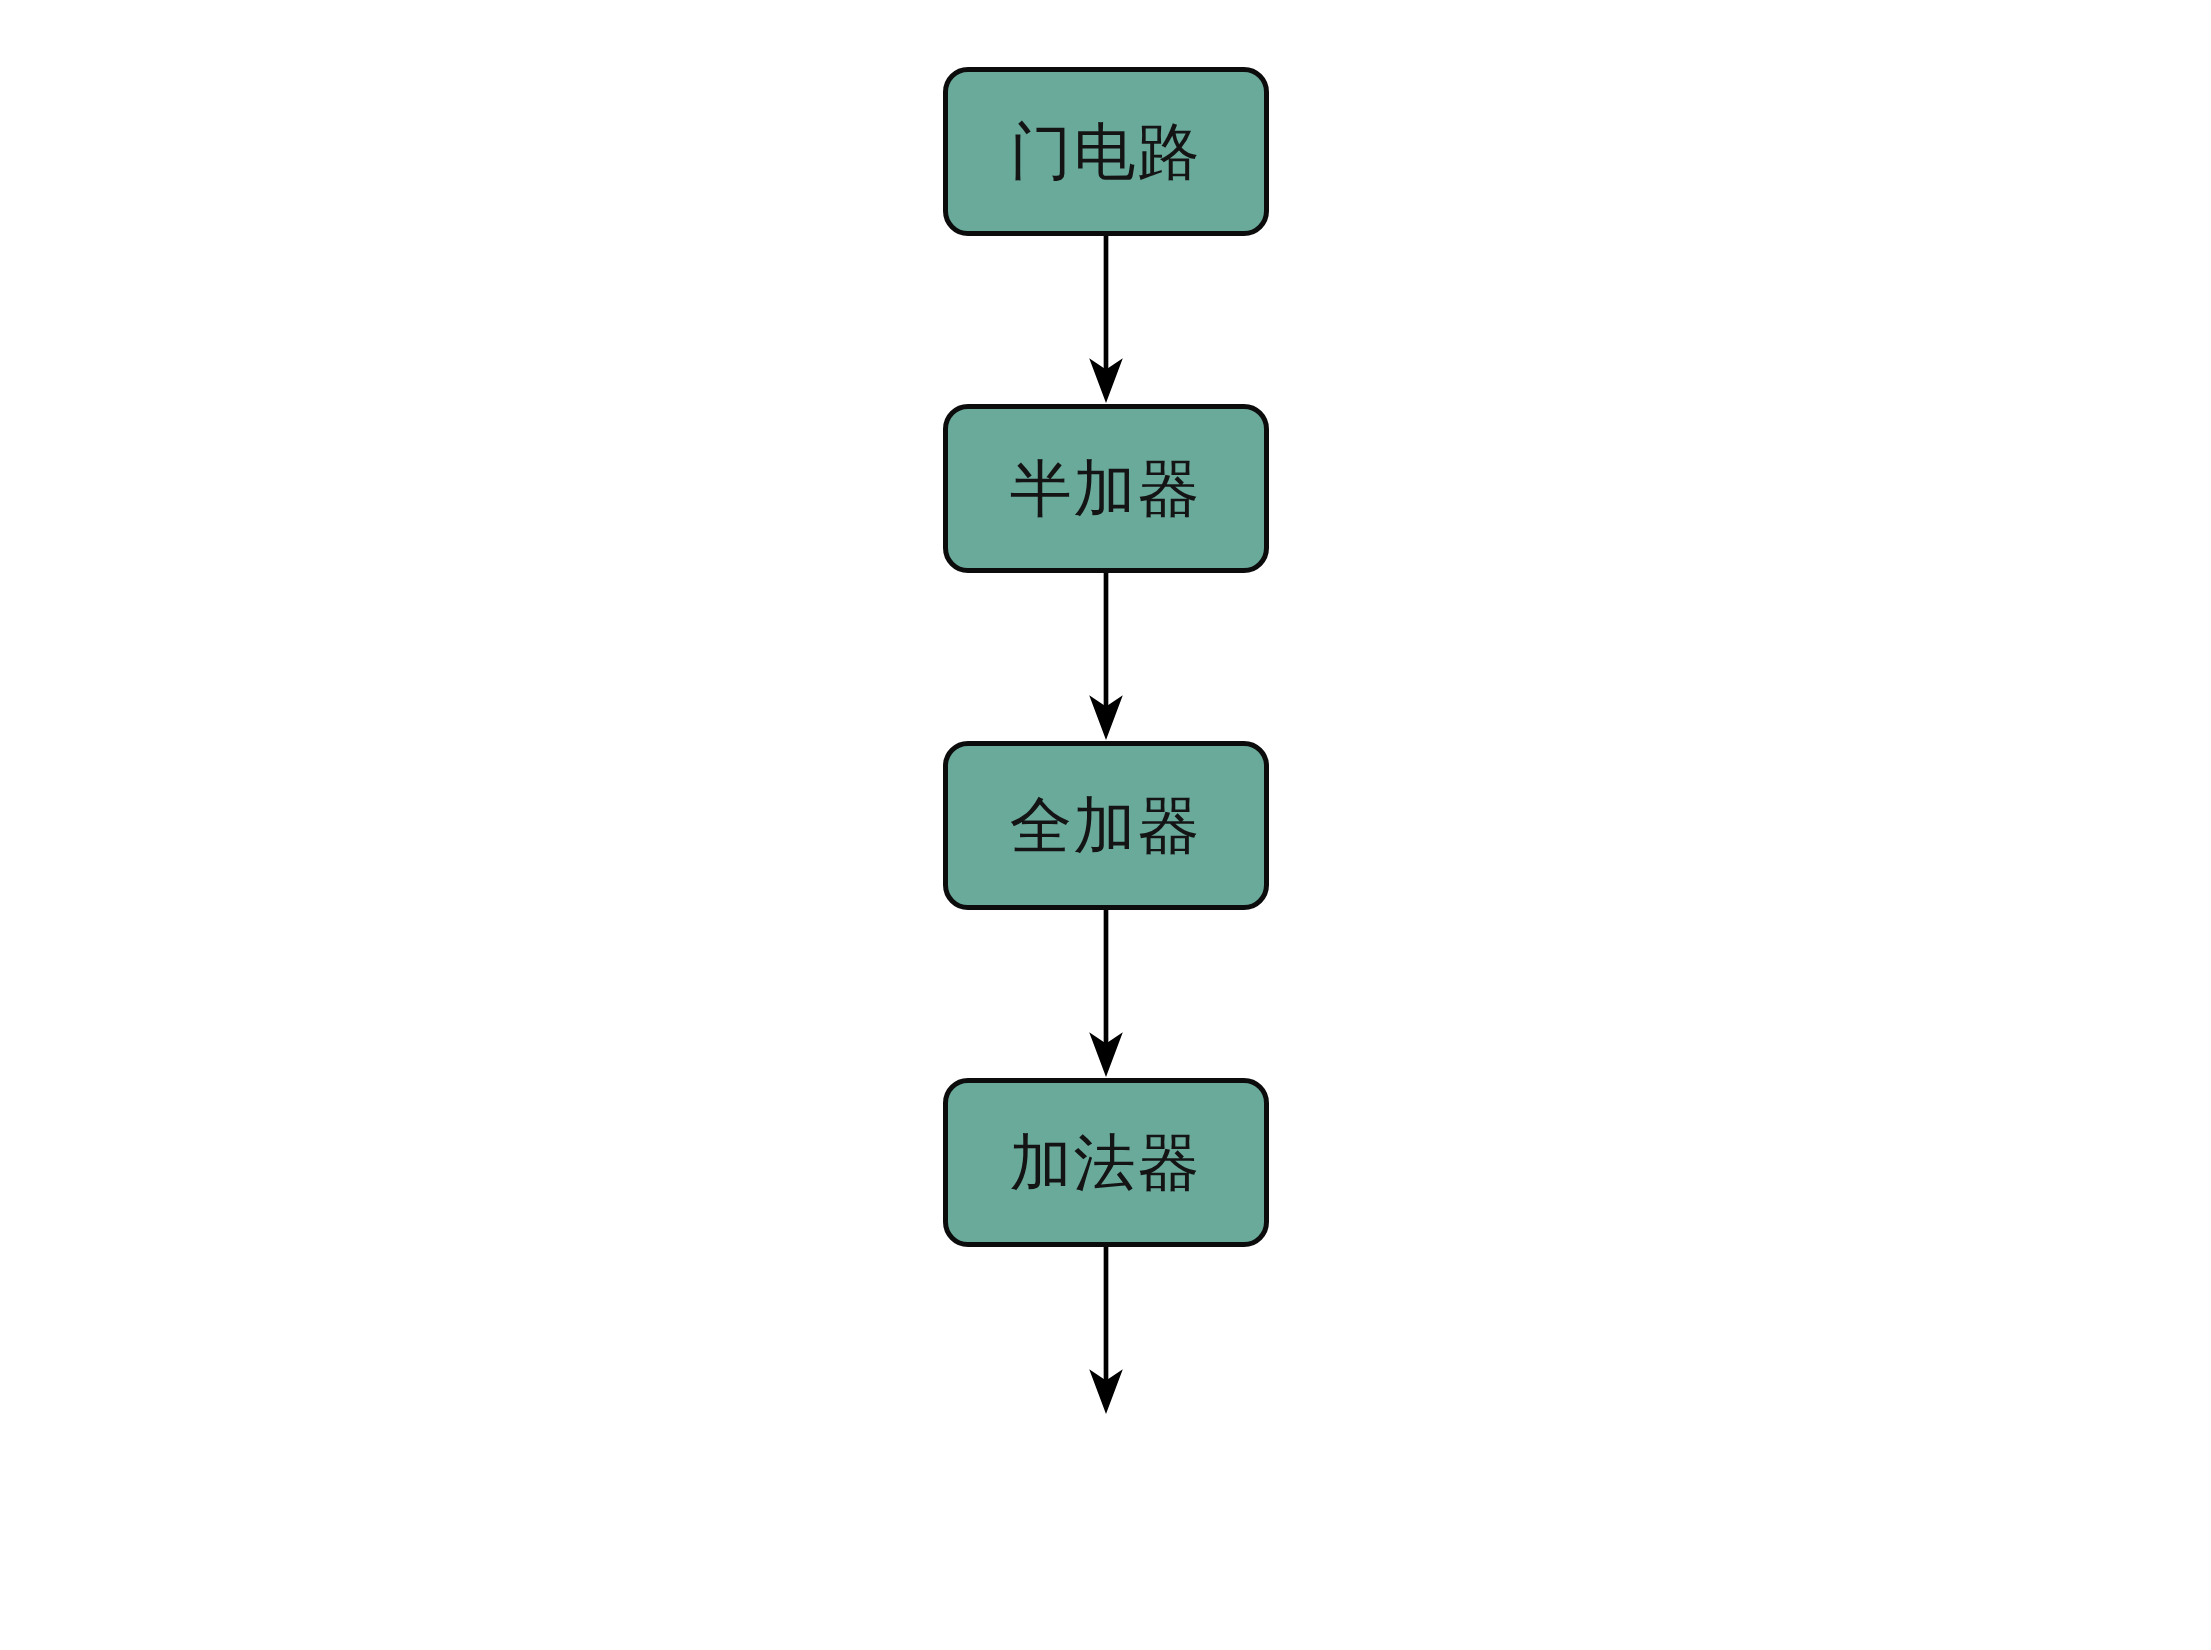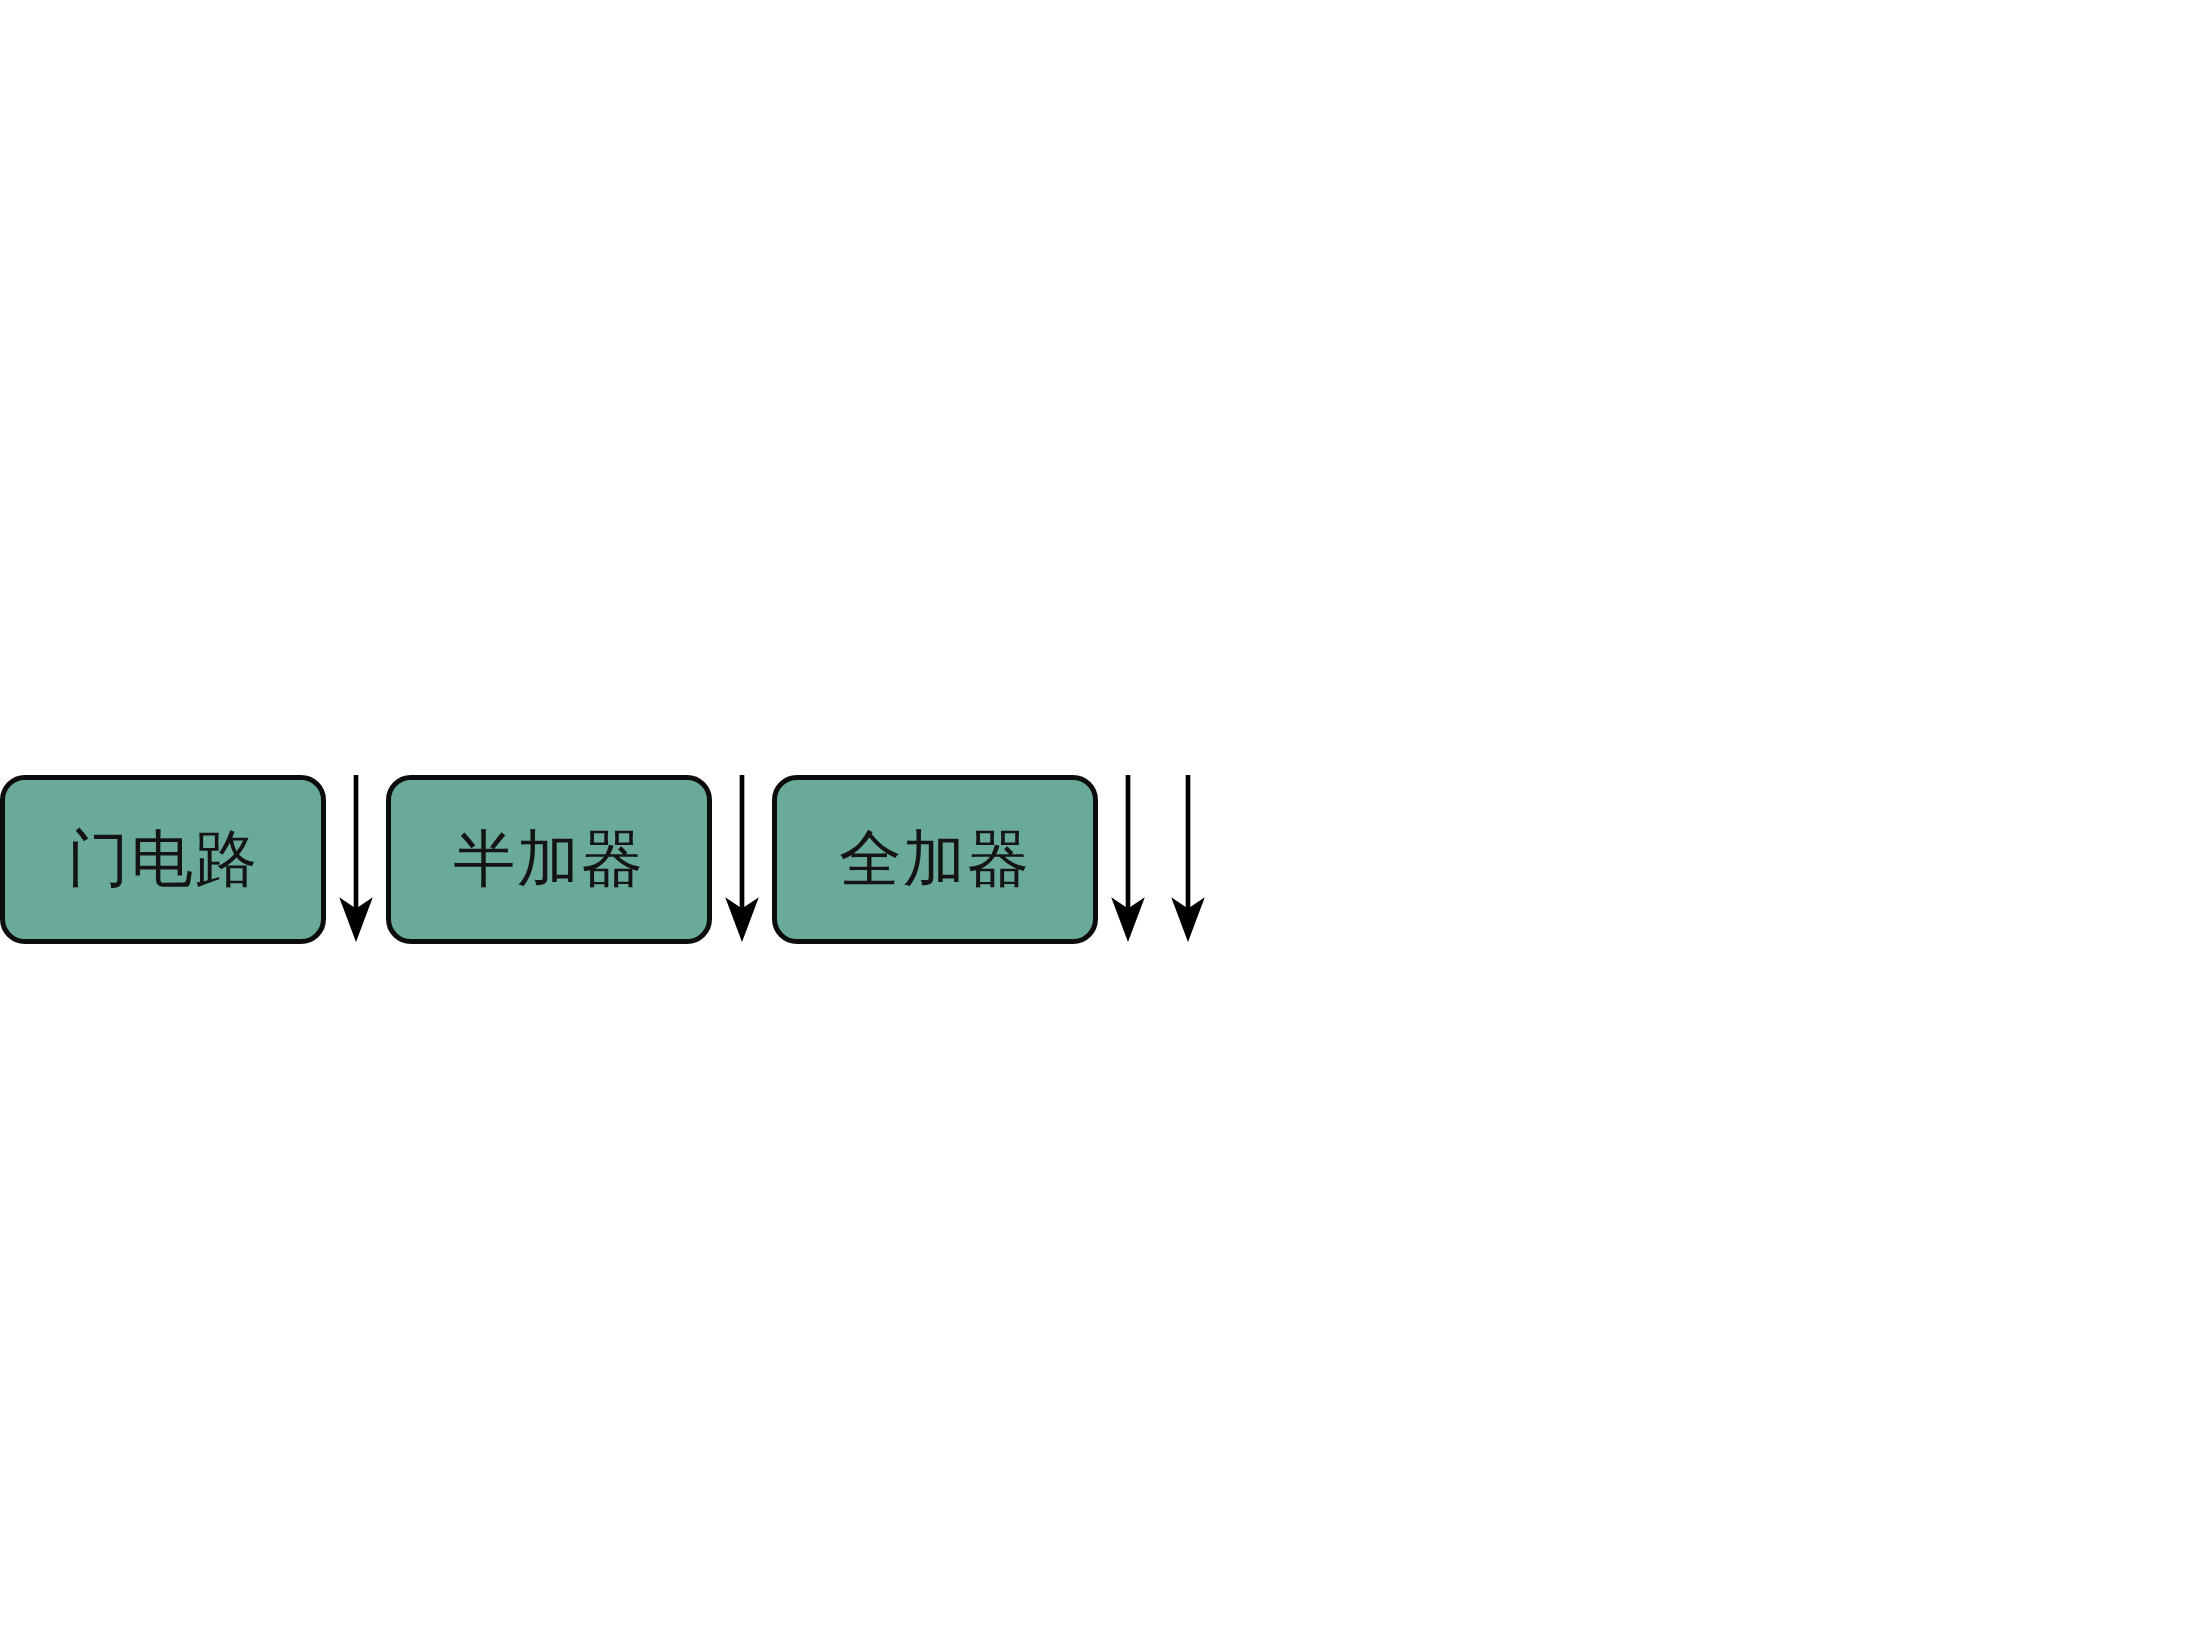--- a/index.html
+++ b/index.html
@@ -11,21 +11,21 @@
   }
   *{box-sizing:border-box;margin:0;padding:0;}
   html,body{
     width:2211px;height:1651px;
     background:var(--background);
     font-family:"Liberation Sans","DejaVu Sans",sans-serif;
     overflow:hidden;
   }
   .canvas{
     width:100%;height:100%;
-    display:flex;flex-direction:row;
+    display:flex;flex-direction:column;
     align-items:center;
     padding-top:67px;
   }
   .node{
     width:326px;height:169px;
     background:var(--node-fill);
     border:5.6px solid var(--node-border);
     border-radius:25px;
     display:flex;align-items:center;justify-content:center;
     flex:0 0 auto;
@@ -68,20 +68,23 @@
 
   <div class="node">
     <span class="node-label">全加器</span>
   </div>
 
   <svg class="connector" width="60" height="168" viewBox="0 0 64 180" aria-hidden="true">
     <line x1="32" y1="0" x2="32" y2="144" stroke="currentColor" stroke-width="5"></line>
     <polygon points="32,179 14,131 32,143 50,131" fill="currentColor"></polygon>
   </svg>
 
+  <div class="node">
+    <span class="node-label">加法器</span>
+  </div>
 
   <svg class="connector" width="60" height="168" viewBox="0 0 64 180" aria-hidden="true">
     <line x1="32" y1="0" x2="32" y2="144" stroke="currentColor" stroke-width="5"></line>
     <polygon points="32,179 14,131 32,143 50,131" fill="currentColor"></polygon>
   </svg>
 
 
 </div>
 
 

